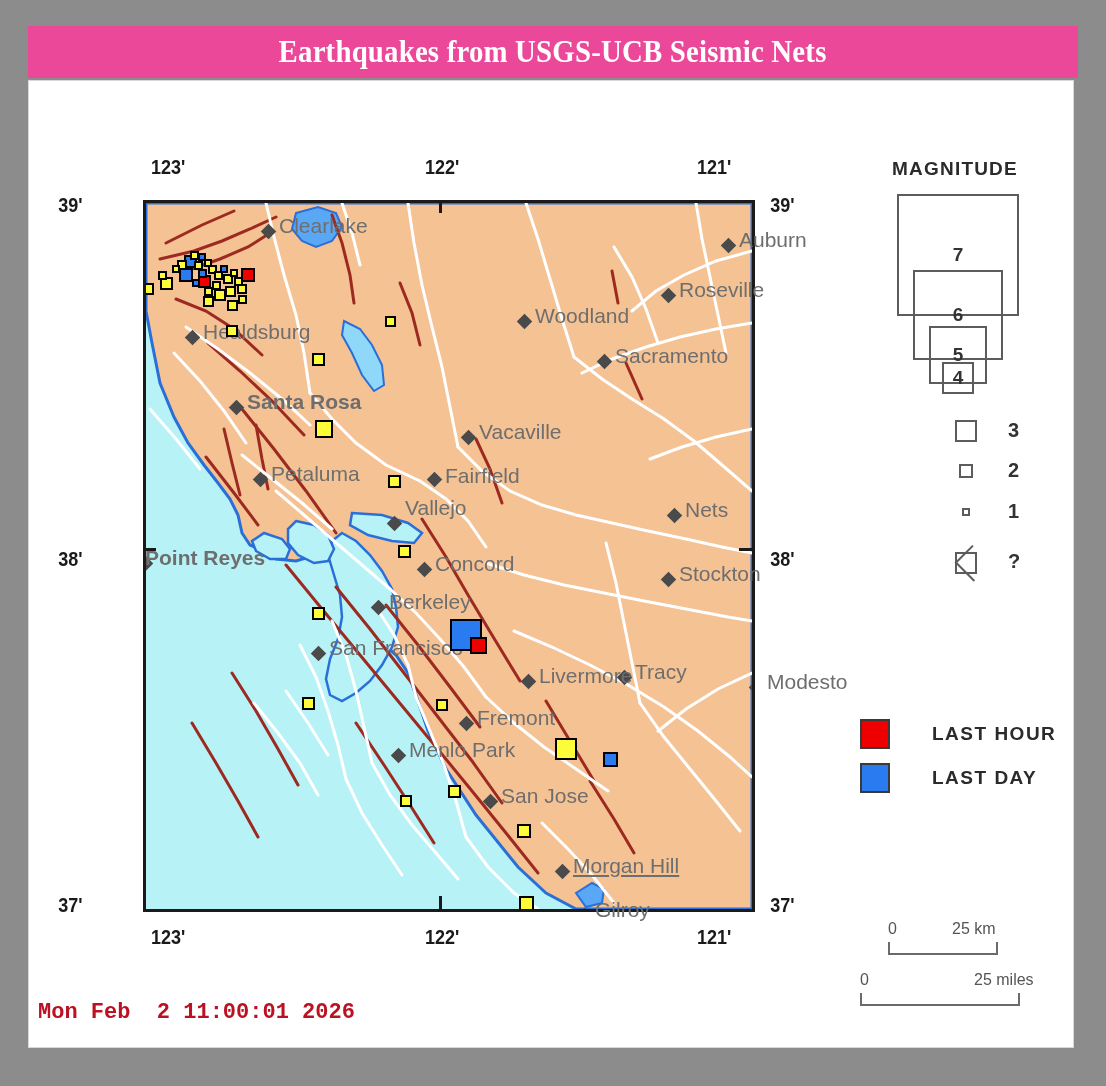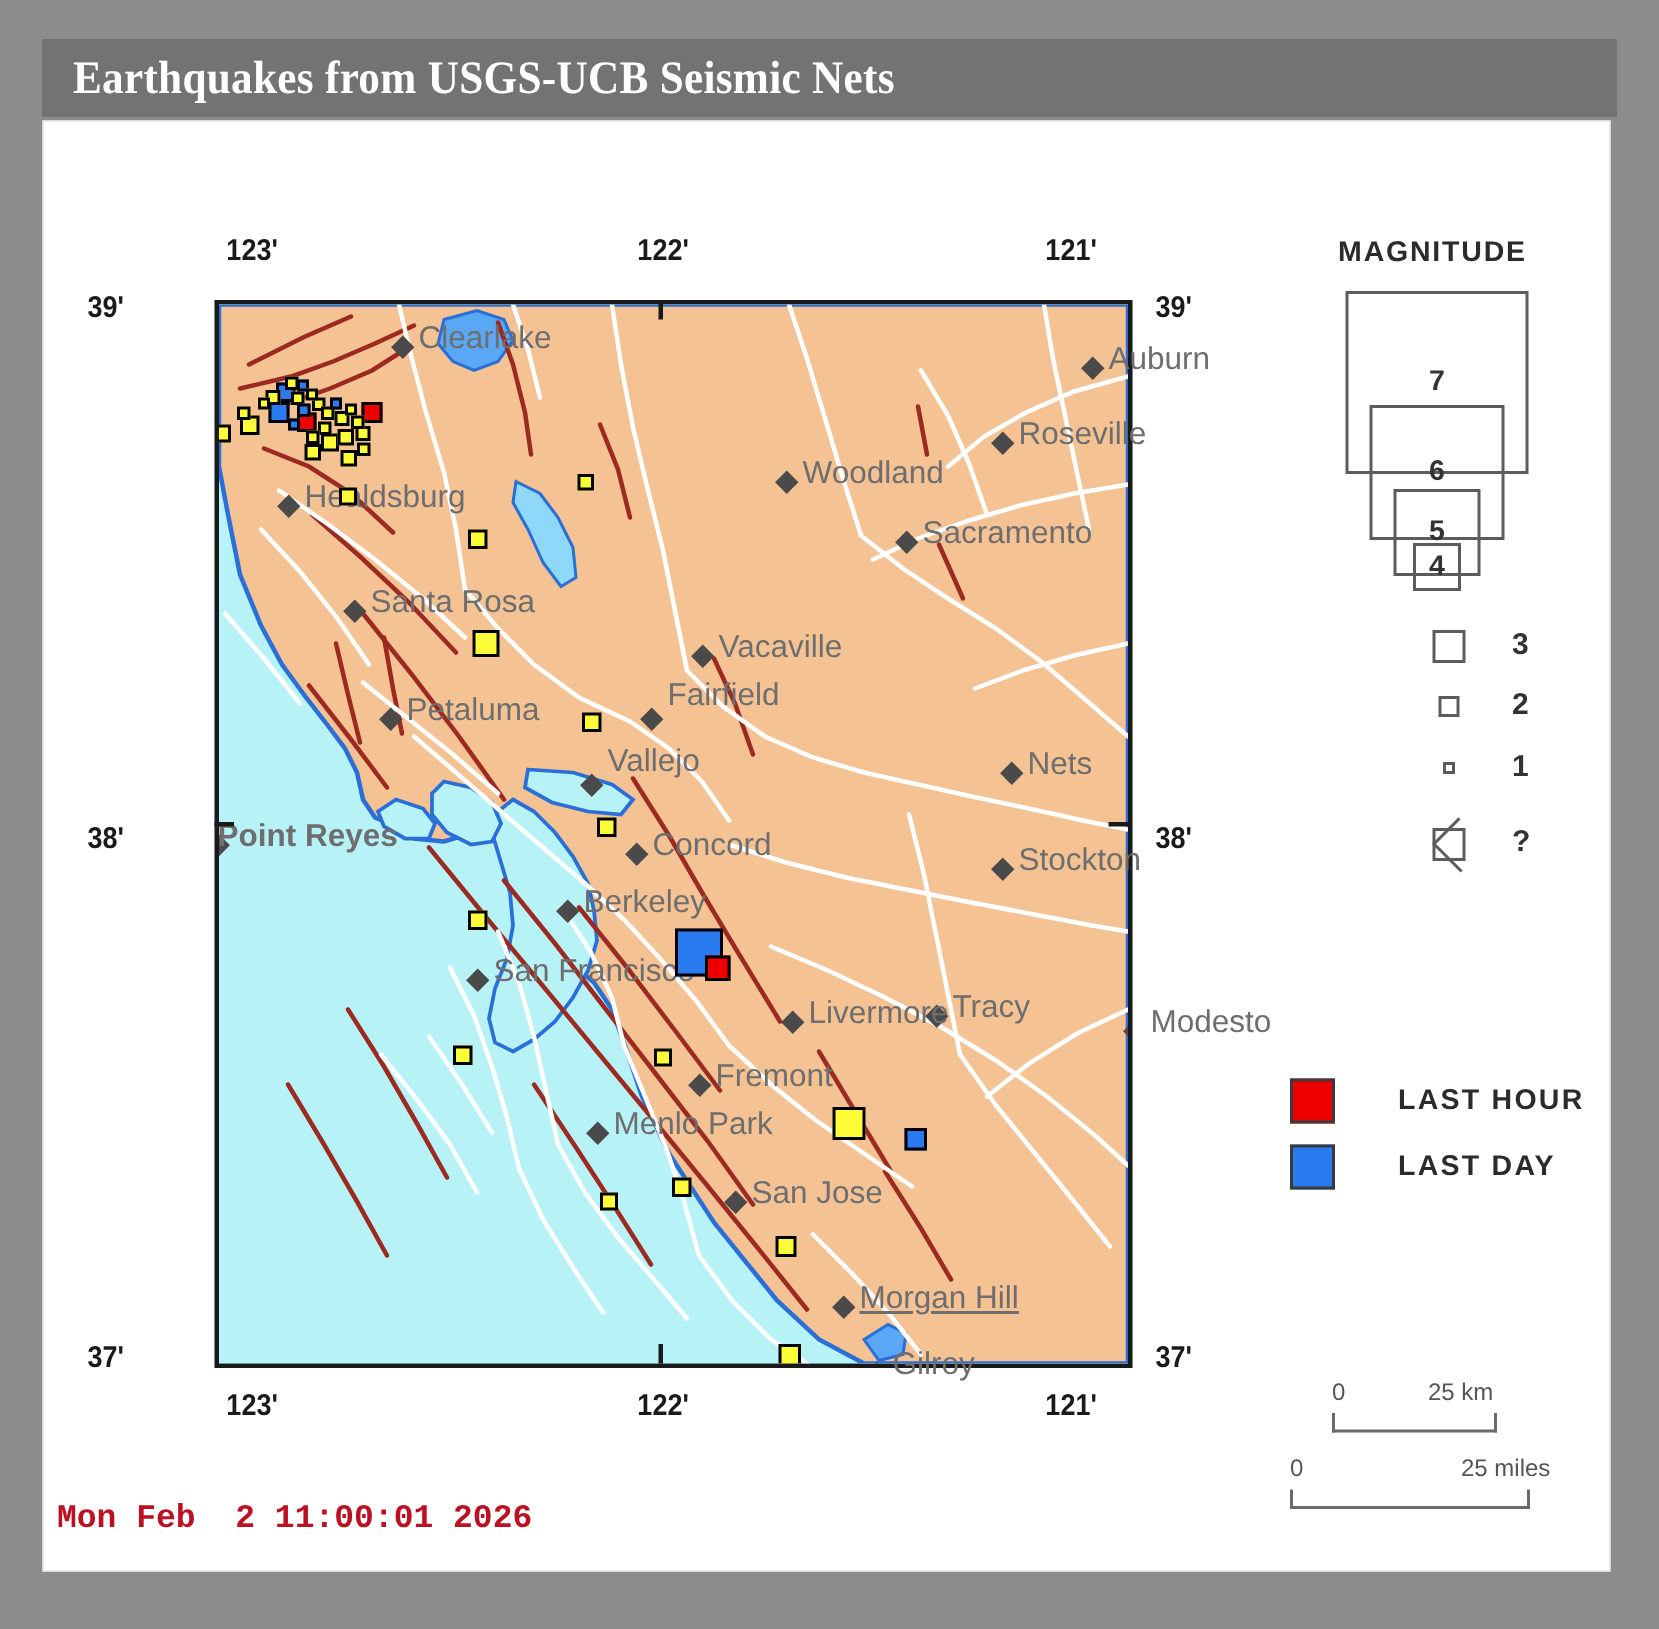--- a/index.html
+++ b/index.html
@@ -7,22 +7,22 @@
     width:1106px;height:1086px;
     background:#8c8c8c;
     font-family:"Liberation Sans", sans-serif;
     overflow:hidden;
   }
   #app{position:relative;width:1106px;height:1086px;background:#8c8c8c;}
 
   
   #titlebar{
     position:absolute;left:28px;top:26px;width:1050px;height:52px;
-    display:flex;align-items:center;
-    background:#737373;
+    display:flex;align-items:center;justify-content:center;
+    background:#ec4899;
   }
   #titlebar .title{
     color:#ffffff;
     font-family:"Liberation Serif", serif;
     font-weight:bold;
     font-size:31px;
     letter-spacing:.2px;
     white-space:nowrap;
     transform:scaleX(.93);
   }
@@ -308,24 +308,24 @@
         <div class="city-dot" style="left: 339px; top: 593px;"></div>
         <div class="city-dot" style="left: 411px; top: 663px;"></div>
         <div class="city-dot" style="left: 433px; top: 707px;"></div>
       </div>
   <div class="city-name" style="left: 136px; top: 14px;">Clearlake</div>
       <div class="city-name" style="left: 596px; top: 28px;">Auburn</div>
       <div class="city-name" style="left: 536px; top: 78px;">Roseville</div>
       <div class="city-name" style="left: 392px; top: 104px;">Woodland</div>
       <div class="city-name" style="left: 472px; top: 144px;">Sacramento</div>
       <div class="city-name" style="left: 60px; top: 120px;">Healdsburg</div>
-      <div class="city-name" style="left: 104px; top: 190px;">Santa Rosa</div>
+      <div class="city-name" style="left: 104px; top: 190px; font-weight: bold;">Santa Rosa</div>
       <div class="city-name" style="left: 336px; top: 220px;">Vacaville</div>
       <div class="city-name" style="left: 128px; top: 262px;">Petaluma</div>
-      <div class="city-name" style="left: 302px; top: 252px;">Fairfield</div>
+      <div class="city-name" style="left: 302px; top: 264px;">Fairfield</div>
       <div class="city-name" style="left: 542px; top: 298px;">Nets</div>
       <div class="city-name" style="left: 262px; top: 296px;">Vallejo</div>
       <div class="city-name" style="left: 2px; top: 346px; font-weight: bold;">Point Reyes</div>
       <div class="city-name" style="left: 292px; top: 352px;">Concord</div>
       <div class="city-name" style="left: 536px; top: 362px;">Stockton</div>
       <div class="city-name" style="left: 246px; top: 390px;">Berkeley</div>
       <div class="city-name" style="left: 186px; top: 436px;">San Francisco</div>
       <div class="city-name" style="left: 492px; top: 460px;">Tracy</div>
       <div class="city-name" style="left: 624px; top: 470px;">Modesto</div>
       <div class="city-name" style="left: 396px; top: 464px;">Livermore</div>

